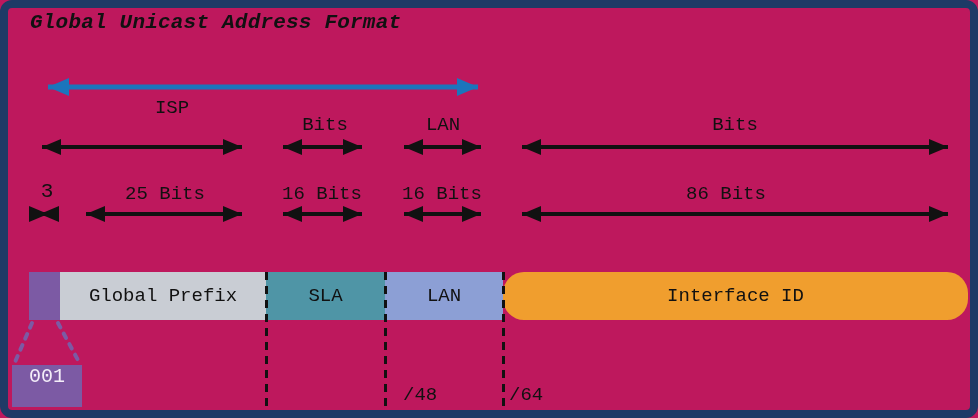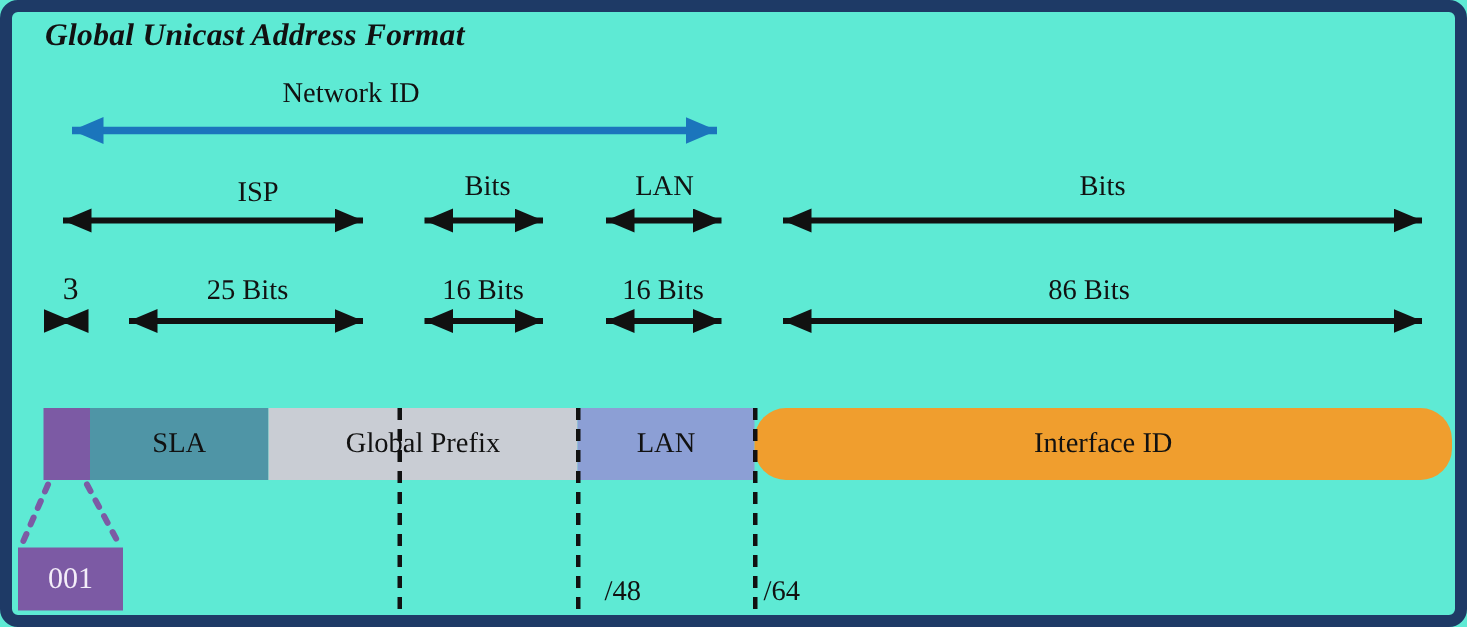--- a/index.html
+++ b/index.html
@@ -1,20 +1,20 @@
 <!DOCTYPE html>
 <html><head>
 <meta charset="utf-8">
 <style>
   html,body{margin:0;padding:0;background:#ffffff;}
   .stage{
     position:relative;
     width:978px;height:418px;
-    background:#5eead4;
-    font-family:Liberation Serif, serif;
+    background:#be185d;
+    font-family:Liberation Mono, monospace;
     color:#111111;
     overflow:hidden;
     box-sizing:border-box;
   }
   .frame{
     position:absolute;inset:0;
     border:8px solid #1e3a66;
     border-radius:12px;
     pointer-events:none;
     z-index:50;
@@ -53,21 +53,21 @@
   .seg-global{width:206px;background:#c9cdd4;}
   .seg-sla{width:119px;background:#4f95a6;}
   .seg-lan{width:118px;background:#8c9fd5;}
   .seg-iface{width:465px;background:#f09e2e;border-radius:21px;}
   .prefix-box{
     position:absolute;
     left:12px;top:365px;
     width:70px;height:42px;
     background:#7c5aa4;
     color:#f4eef9;
-    display:flex;align-items:center;justify-content:center;
+    display:flex;align-items:flex-start;justify-content:center;
     font-size:20px;
     z-index:20;
   }
   .slash{
     position:absolute;
     font-size:19px;
     z-index:20;
     white-space:nowrap;
   }
   svg.overlay{
@@ -78,25 +78,25 @@
 </style>
 </head>
 <body>
 
 <div class="stage">
 
   <div class="title">Global Unicast Address Format</div>
 
   <div class="bar">
     <div class="seg seg-prefix"></div>
+    <div class="seg seg-global">
+      <span>Global Prefix</span>
+    </div>
     <div class="seg seg-sla">
       <span>SLA</span>
-    </div>
-    <div class="seg seg-global">
-      <span>Global Prefix</span>
     </div>
     <div class="seg seg-lan">
       <span>LAN</span>
     </div>
     <div class="seg seg-iface">
       <span>Interface ID</span>
     </div>
   </div>
 
   <svg class="overlay" width="978" height="418" viewBox="0 0 978 418">
@@ -123,23 +123,22 @@
     <line x1="522" y1="214" x2="948" y2="214" stroke="#111111" stroke-width="4" marker-start="url(#ahBlack)" marker-end="url(#ahBlack)"></line>
 
     <line x1="266.5" y1="272" x2="266.5" y2="411" stroke="#111111" stroke-width="3" stroke-dasharray="8 6"></line>
     <line x1="385.5" y1="272" x2="385.5" y2="411" stroke="#111111" stroke-width="3" stroke-dasharray="8 6"></line>
     <line x1="503.5" y1="272" x2="503.5" y2="411" stroke="#111111" stroke-width="3" stroke-dasharray="8 6"></line>
 
     <line x1="32" y1="323" x2="15" y2="362" stroke="#7c5aa4" stroke-width="4" stroke-dasharray="5 7" stroke-linecap="round"></line>
     <line x1="58" y1="323" x2="79" y2="362" stroke="#7c5aa4" stroke-width="4" stroke-dasharray="5 7" stroke-linecap="round"></line>
   </svg>
 
-  <div class="lbl" style="left:234px;top:52px;">Network ID</div>
 
-  <div class="lbl" style="left:172px;top:118px;text-align:center;">ISP</div>
+  <div class="lbl" style="left:172px;top:97px;text-align:center;">ISP</div>
   <div class="lbl" style="left:325px;top:114px;">Bits</div>
   <div class="lbl" style="left:443px;top:114px;">LAN</div>
   <div class="lbl" style="left:735px;top:114px;">Bits</div>
 
   <div class="lbl" style="left:47px;top:181px;font-size:21px;">3</div>
   <div class="lbl" style="left:165px;top:183px;">25 Bits</div>
   <div class="lbl" style="left:322px;top:183px;">16 Bits</div>
   <div class="lbl" style="left:442px;top:183px;">16 Bits</div>
   <div class="lbl" style="left:726px;top:183px;">86 Bits</div>
 

